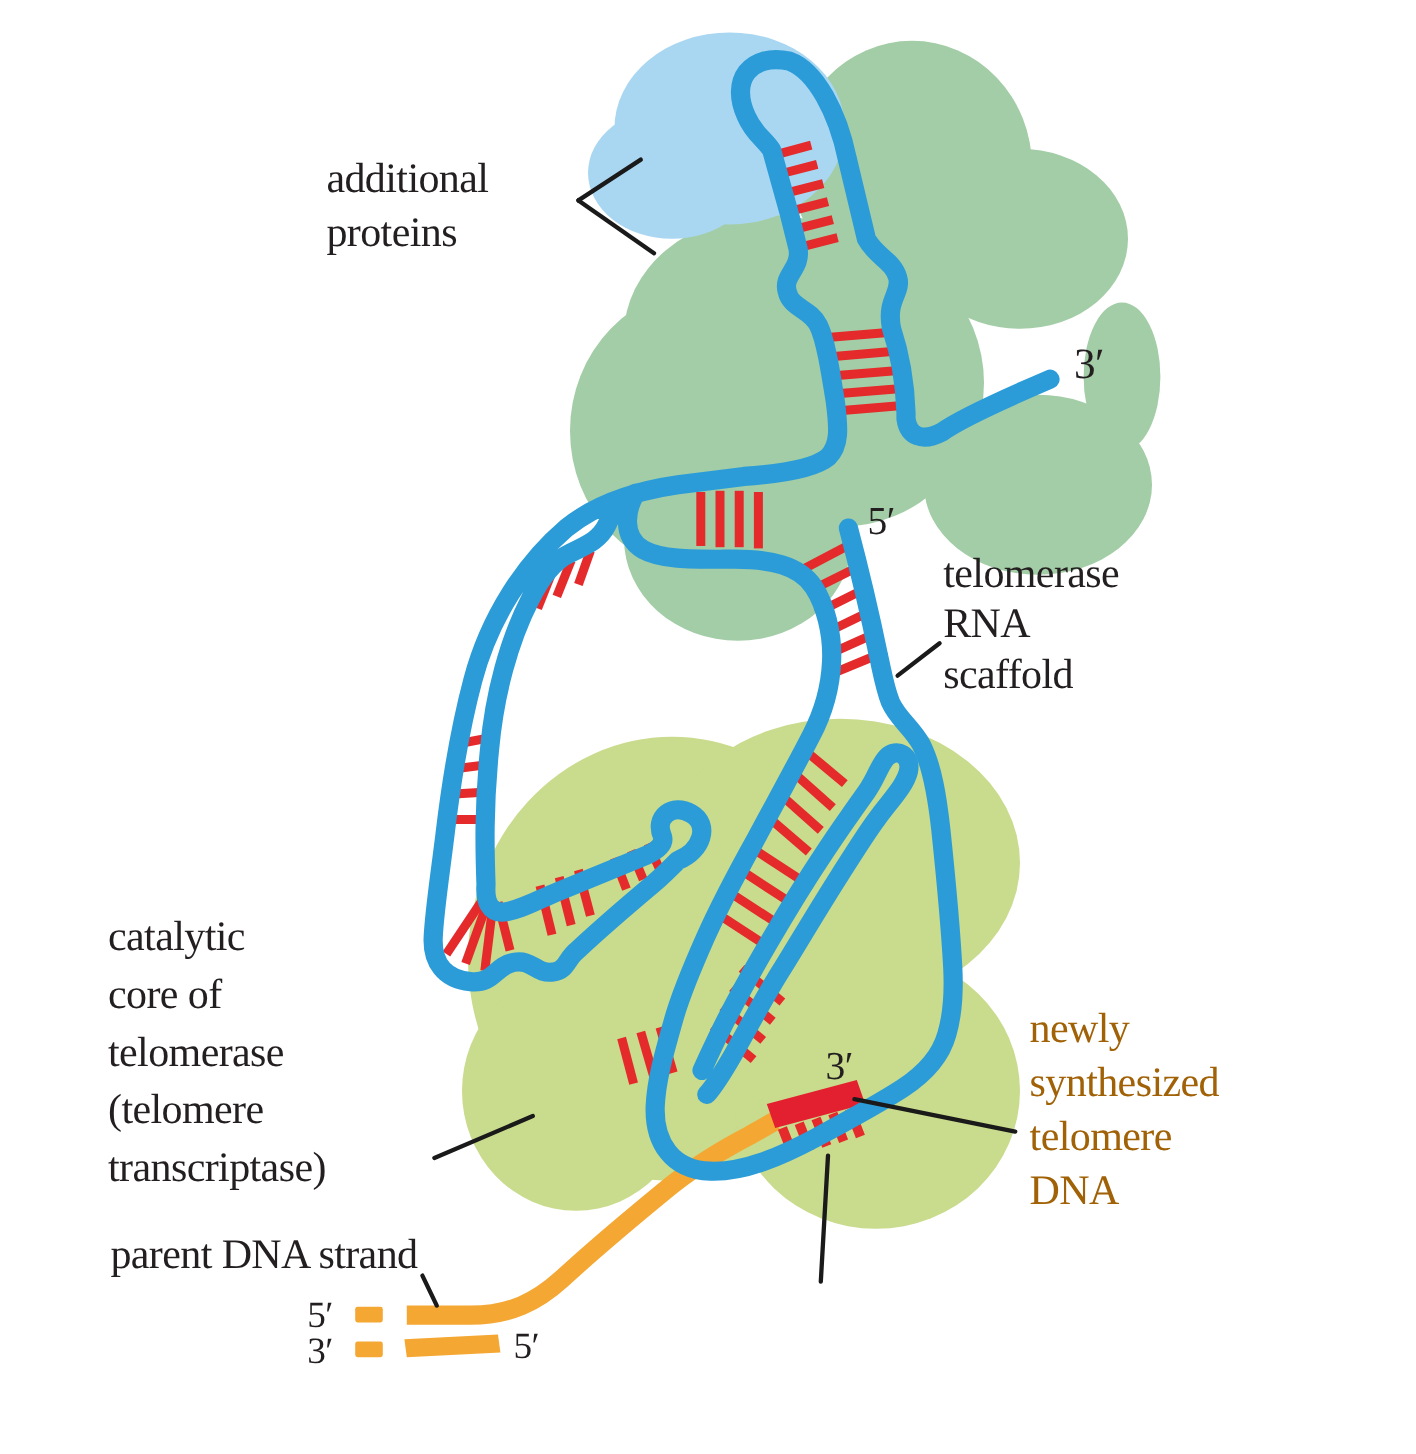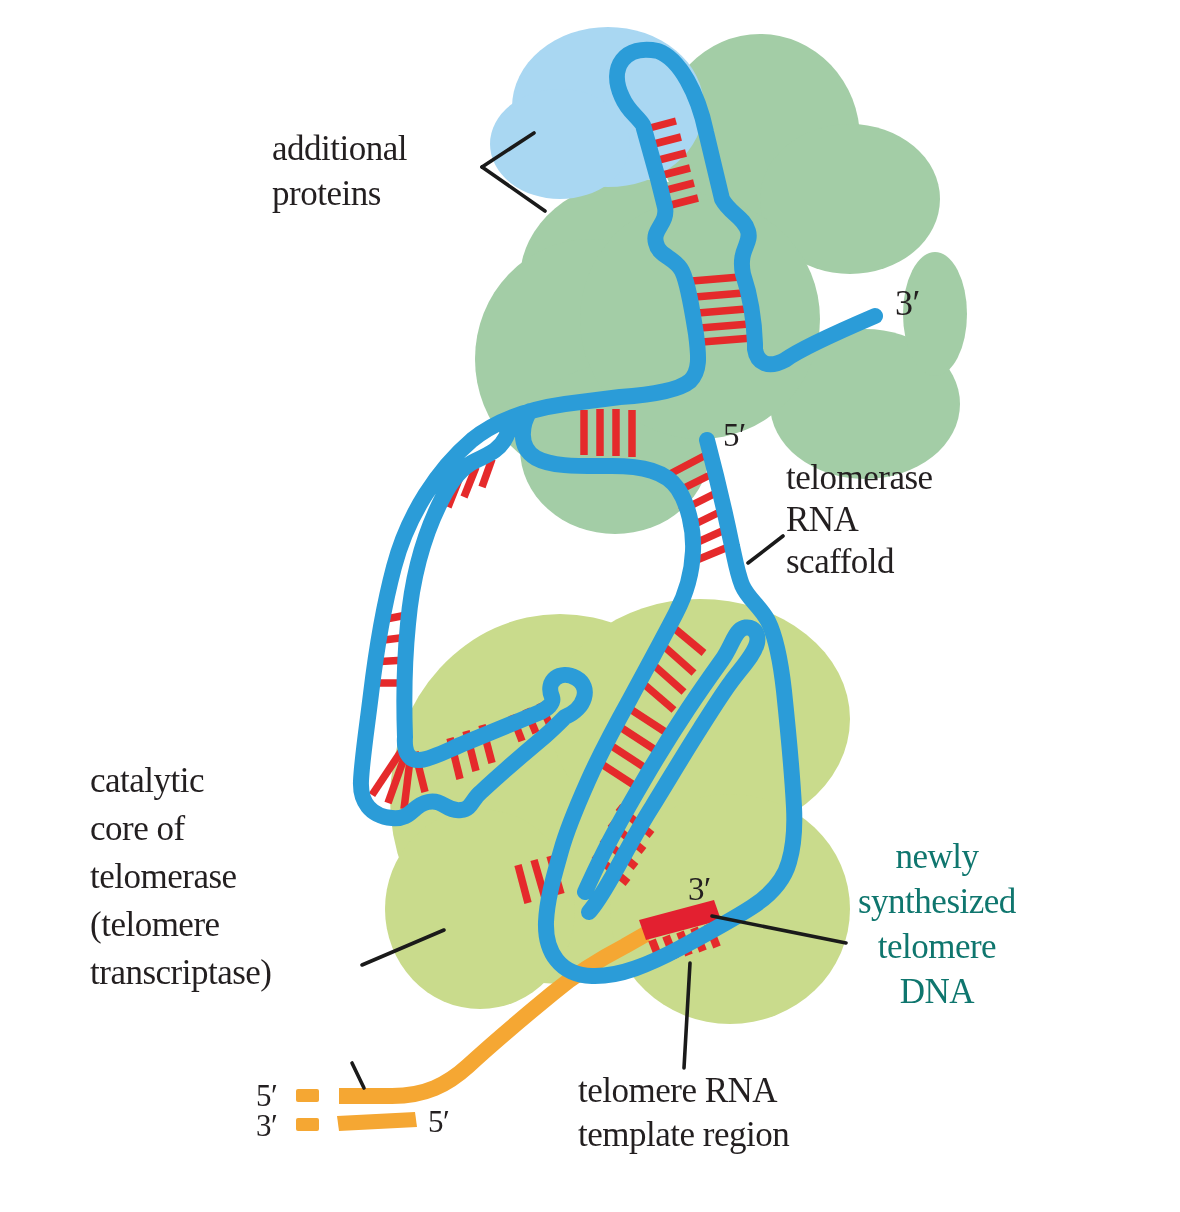--- a/index.html
+++ b/index.html
@@ -14,21 +14,21 @@
   .stage svg{position:absolute;left:0;top:0;}
   .lbl{
     position:absolute;
     color:#231f20;
     font-size:35px;
     line-height:45px;
     white-space:pre-line;
     letter-spacing:-0.5px;
   }
   .lbl.small{font-size:31px;line-height:34px;}
-  .lbl.red{color:#0f766e;text-align:center;}
+  .lbl.red{color:#a16207;}
   .lbl.scaffold{line-height:42px;}
   .lbl.catalytic{line-height:48px;}
   .lbl.template{line-height:44px;}
 </style>
 </head>
 <body>
 
 <div class="stage">
 
 <svg width="1180" height="1212" viewBox="0 0 1180 1212">
@@ -256,24 +256,23 @@
 <div class="lbl" style="left:895px;top:262px;font-size:36px;">3′</div>
 <div class="lbl" style="left:723px;top:394px;font-size:33px;">5′</div>
 <div class="lbl scaffold" style="left:786px;top:438px;">telomerase
 RNA
 scaffold</div>
 <div class="lbl catalytic" style="left:90px;top:738px;">catalytic
 core of
 telomerase
 (telomere
 transcriptase)</div>
+<div class="lbl" style="left:92px;top:1004px;">parent DNA strand</div>
 <div class="lbl small" style="left:256px;top:1060px;">5′</div>
 <div class="lbl small" style="left:256px;top:1090px;">3′</div>
 <div class="lbl small" style="left:428px;top:1086px;">5′</div>
-<div class="lbl template" style="left:578px;top:1050px;">telomere RNA
-template region</div>
 <div class="lbl red" style="left:858px;top:815px;">newly
 synthesized
 telomere
 DNA</div>
 <div class="lbl" style="left:688px;top:848px;font-size:33px;">3′</div>
 
 </div>
 
 </body></html>

